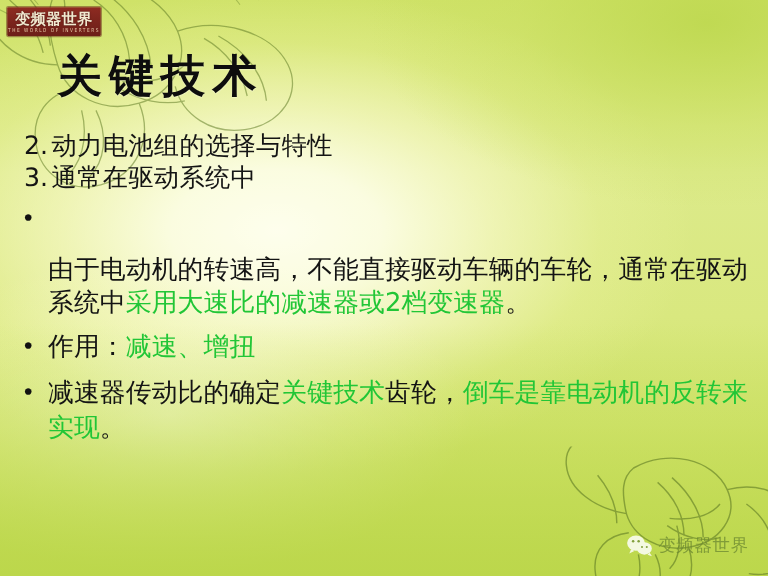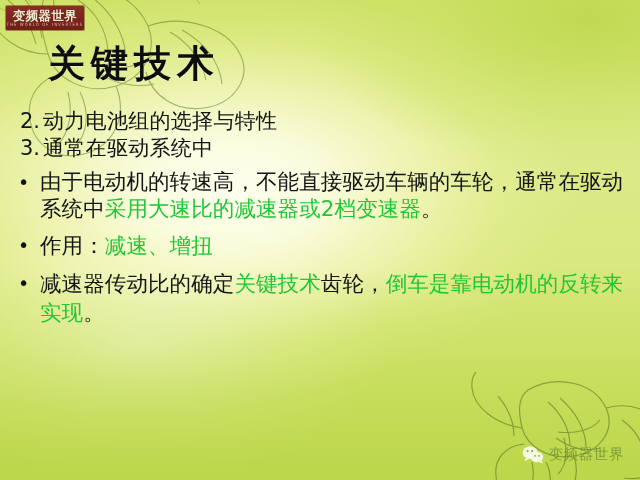--- a/index.html
+++ b/index.html
@@ -192,20 +192,21 @@
     line-height: 29px;
     color: #141414;
     padding-right: 12px;
     letter-spacing: 0.1px;
   }
   .hl {
     color: #21c636;
   }
   .tight {
     line-height: 27px;
+    margin-top: 44px;
   }
 
   
   .watermark {
     position: absolute;
     right: 16px;
     bottom: 16px;
     display: flex;
     align-items: center;
     gap: 5px;

